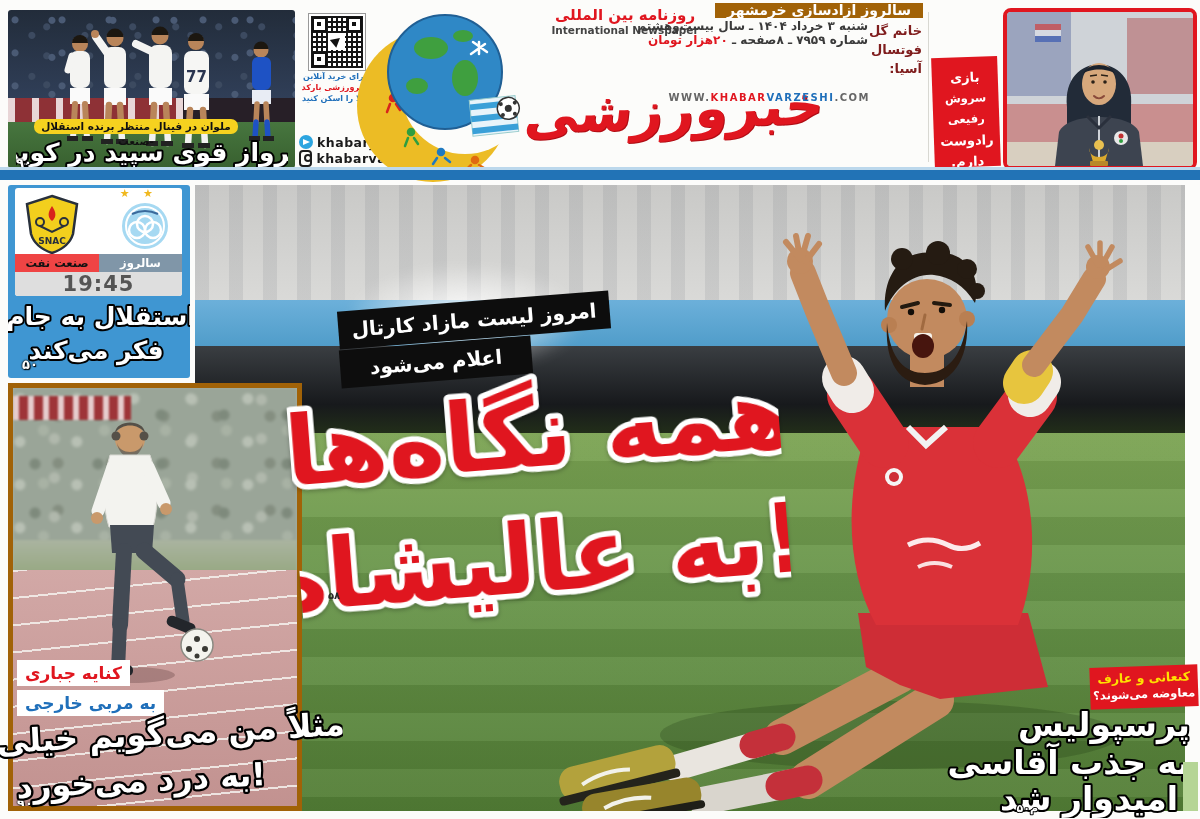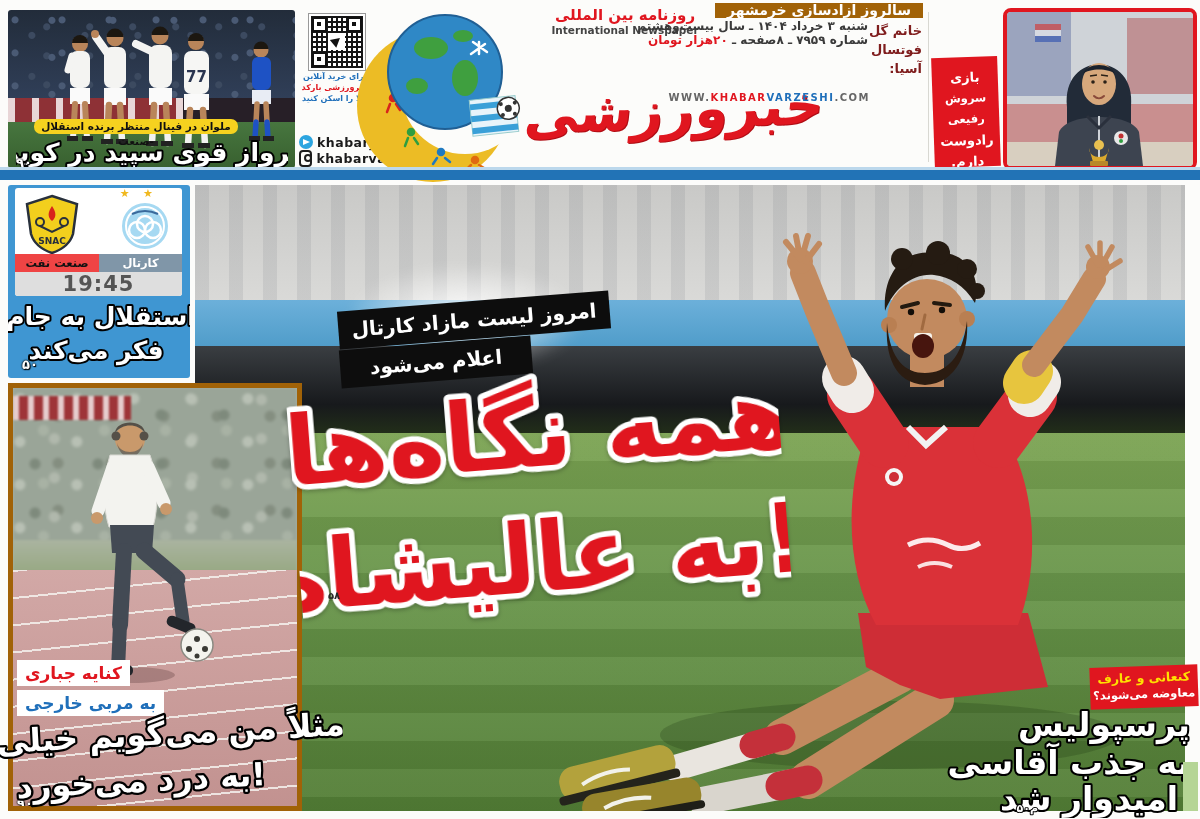--- a/index.html
+++ b/index.html
@@ -404,21 +404,21 @@
       <svg class="abs" style="right:10px;top:12px;" width="54" height="52" viewBox="0 0 54 52">
         <circle cx="27" cy="26" r="24" fill="#a6d9f2" stroke="#fff" stroke-width="2"></circle>
         <circle cx="27" cy="26" r="19" fill="none" stroke="#fff" stroke-width="2"></circle>
         <circle cx="19" cy="30" r="8" fill="none" stroke="#fff" stroke-width="2.5"></circle>
         <circle cx="27" cy="24" r="8" fill="none" stroke="#fff" stroke-width="2.5"></circle>
         <circle cx="35" cy="30" r="8" fill="none" stroke="#fff" stroke-width="2.5"></circle>
         <path d="M 14,14 Q 27,8 40,14" stroke="#3a6a9c" stroke-width="2" fill="none"></path>
       </svg>
       <div class="abs" id="lbl-row">
         <div id="lbl-home">صنعت نفت</div>
-        <div id="lbl-away">کارتال</div>
+        <div id="lbl-away">سالروز</div>
       </div>
       <div class="abs" id="match-time">19:45</div>
     </div>
     <svg class="abs" style="left:0;top:112px;" width="182" height="78" viewBox="0 0 182 78">
       <text class="outline" x="93" y="28" text-anchor="middle" font-size="25" fill="#fff" stroke="#000" stroke-width="4">استقلال به جام</text>
       <text class="outline" x="88" y="62" text-anchor="middle" font-size="25" fill="#fff" stroke="#000" stroke-width="4">فکر می‌کند</text>
     </svg>
     <div class="abs pagemark" style="left:14px;top:172px;">۵۰</div>
   </div>
 

